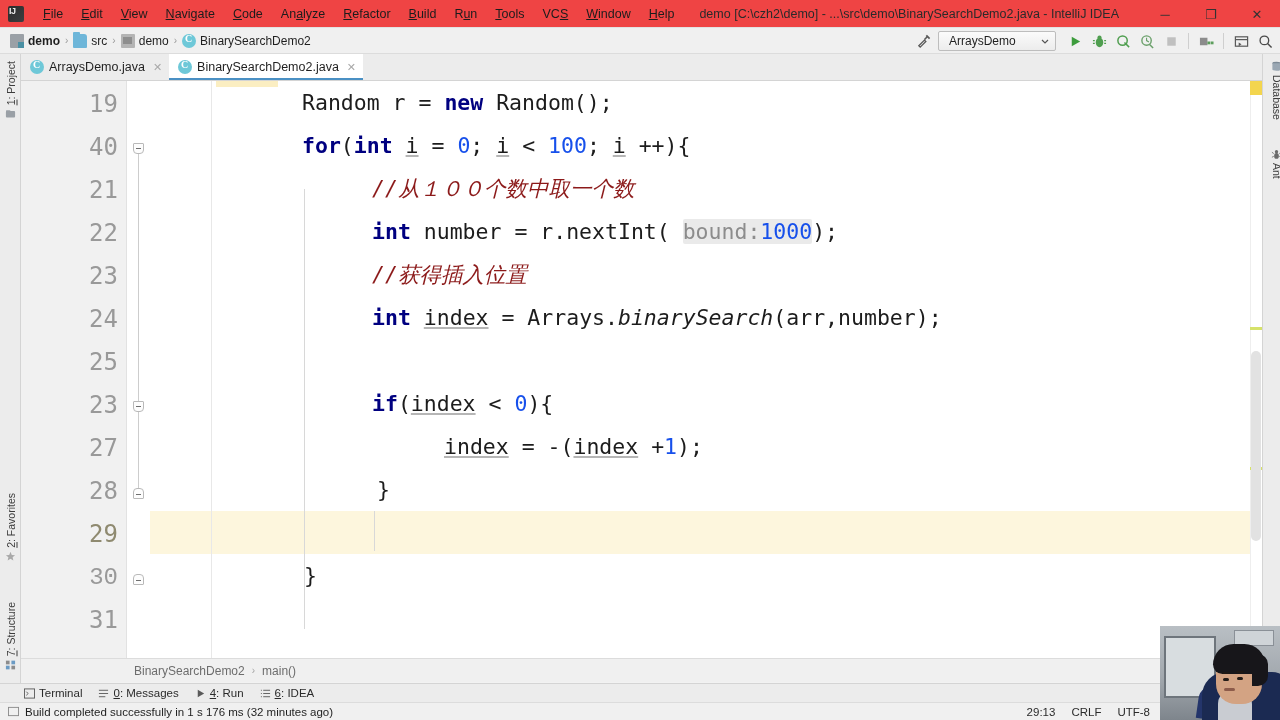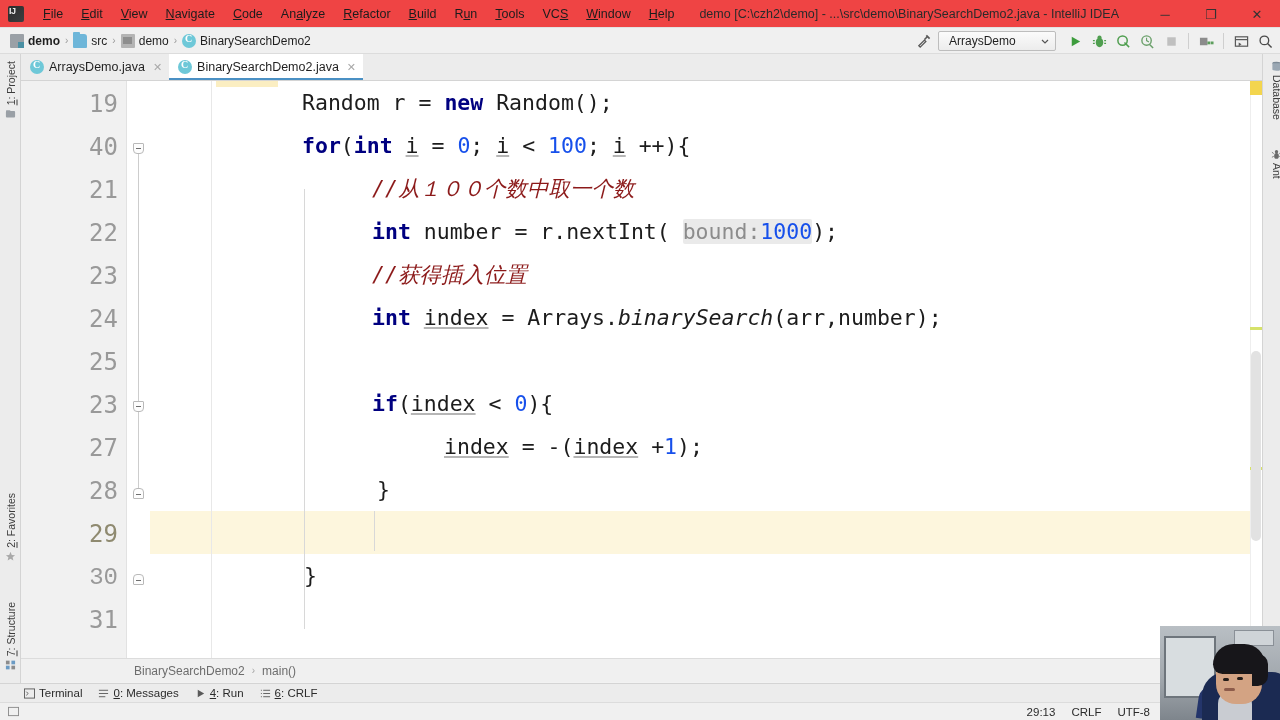--- a/index.html
+++ b/index.html
@@ -532,28 +532,29 @@
     <div class="twbtn">
       <svg width="11" height="11" viewBox="0 0 12 12">
         <path d="M3 2 L10 6 L3 10 Z" fill="#5a5a5a"></path>
       </svg>
       <span><span class="u">4</span><span>: Run</span></span>
     </div>
     <div class="twbtn">
       <svg width="11" height="11" viewBox="0 0 12 12">
         <path d="M1 2.5 H2 M3.5 2.5 H11 M1 6 H2 M3.5 6 H11 M1 9.5 H2 M3.5 9.5 H11" stroke="#5a5a5a" stroke-width="1"></path>
       </svg>
-      <span><span class="u">6</span><span>: CRLF</span></span>
+      <span><span class="u">6</span><span>: IDEA</span></span>
     </div>
   </div>
 
   <div class="statusbar">
     <svg width="11" height="11" viewBox="0 0 12 12" style="margin-left:8px">
       <rect x="0.5" y="1.5" width="11" height="9" fill="none" stroke="#8a8a8a" stroke-width="1"></rect>
     </svg>
+    <span class="status-msg">Build completed successfully in 1 s 176 ms (32 minutes ago)</span>
     <div class="status-right">
       <span>29:13</span>
       <span>CRLF</span>
       <span>UTF-8</span>
     </div>
   </div>
 
   <div class="webcam">
     <div class="wc-wallbg"></div>
     <div class="wc-board"></div>

